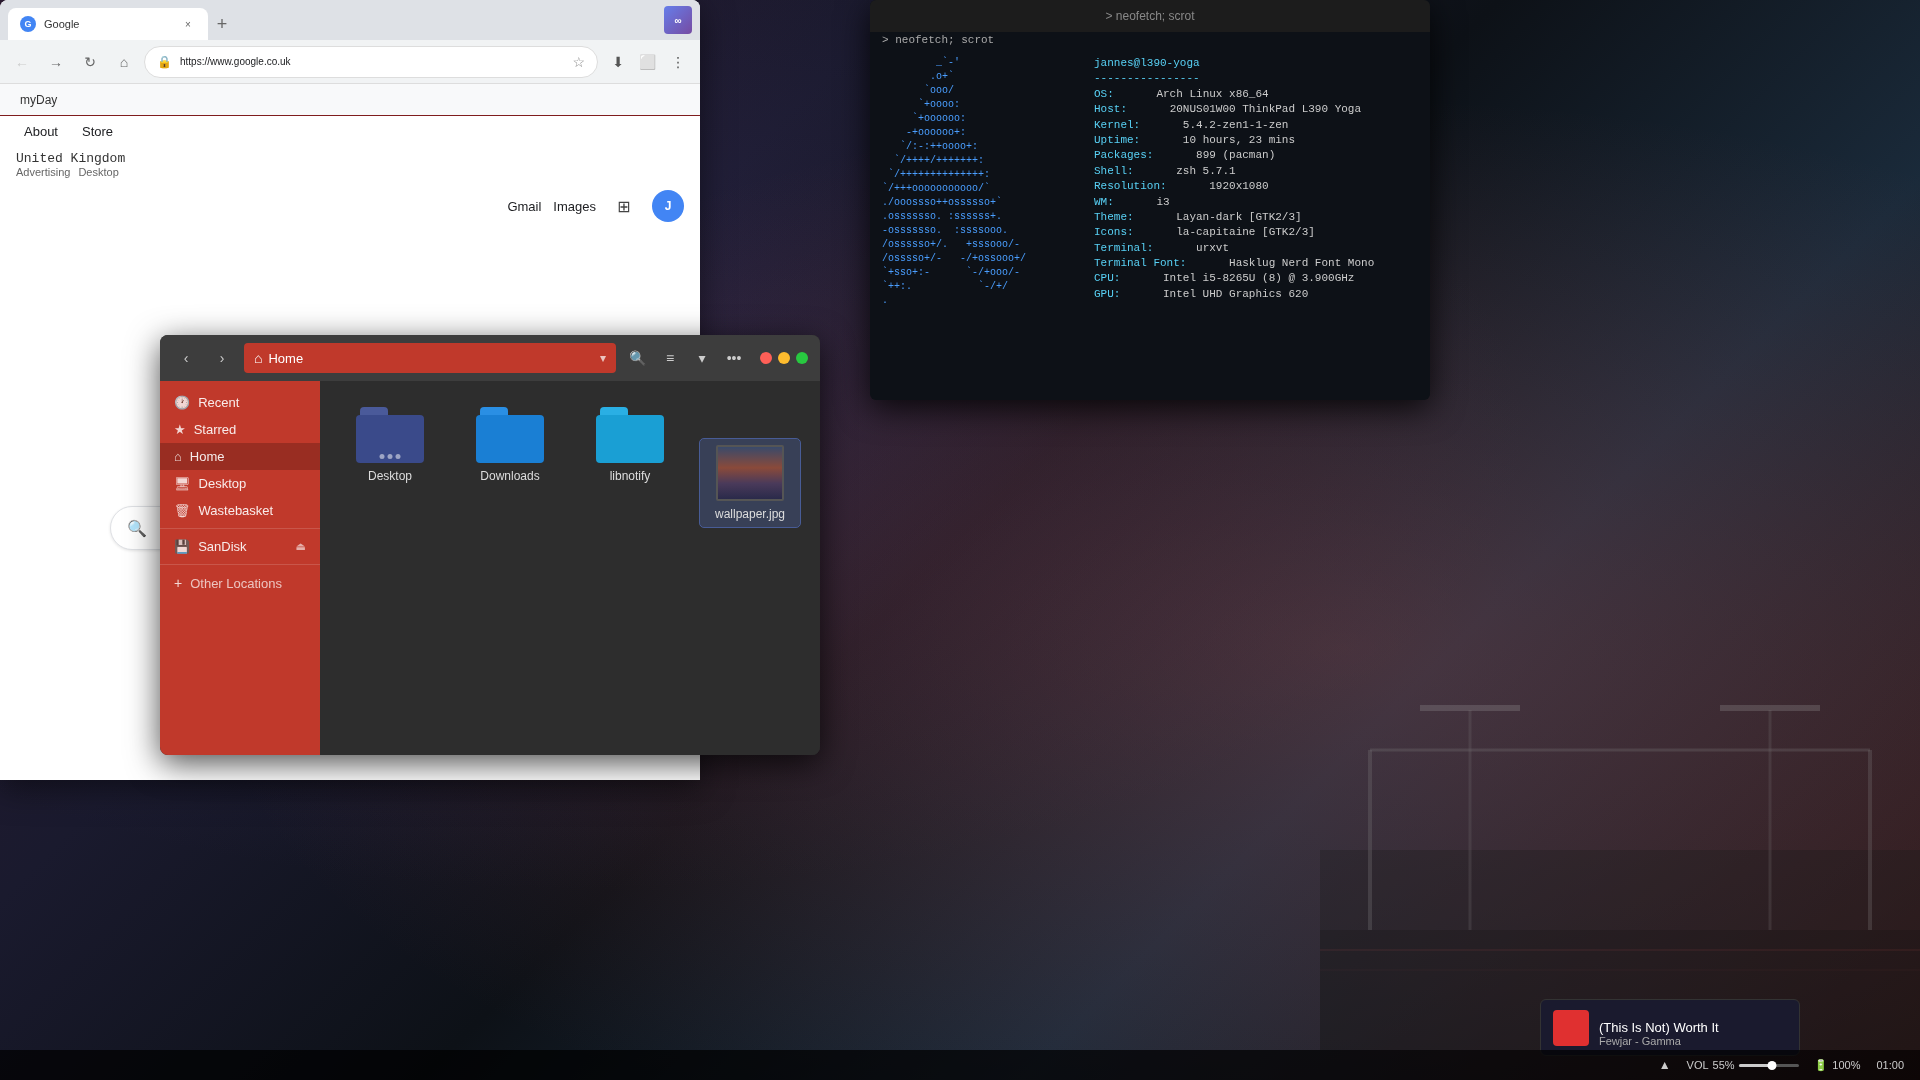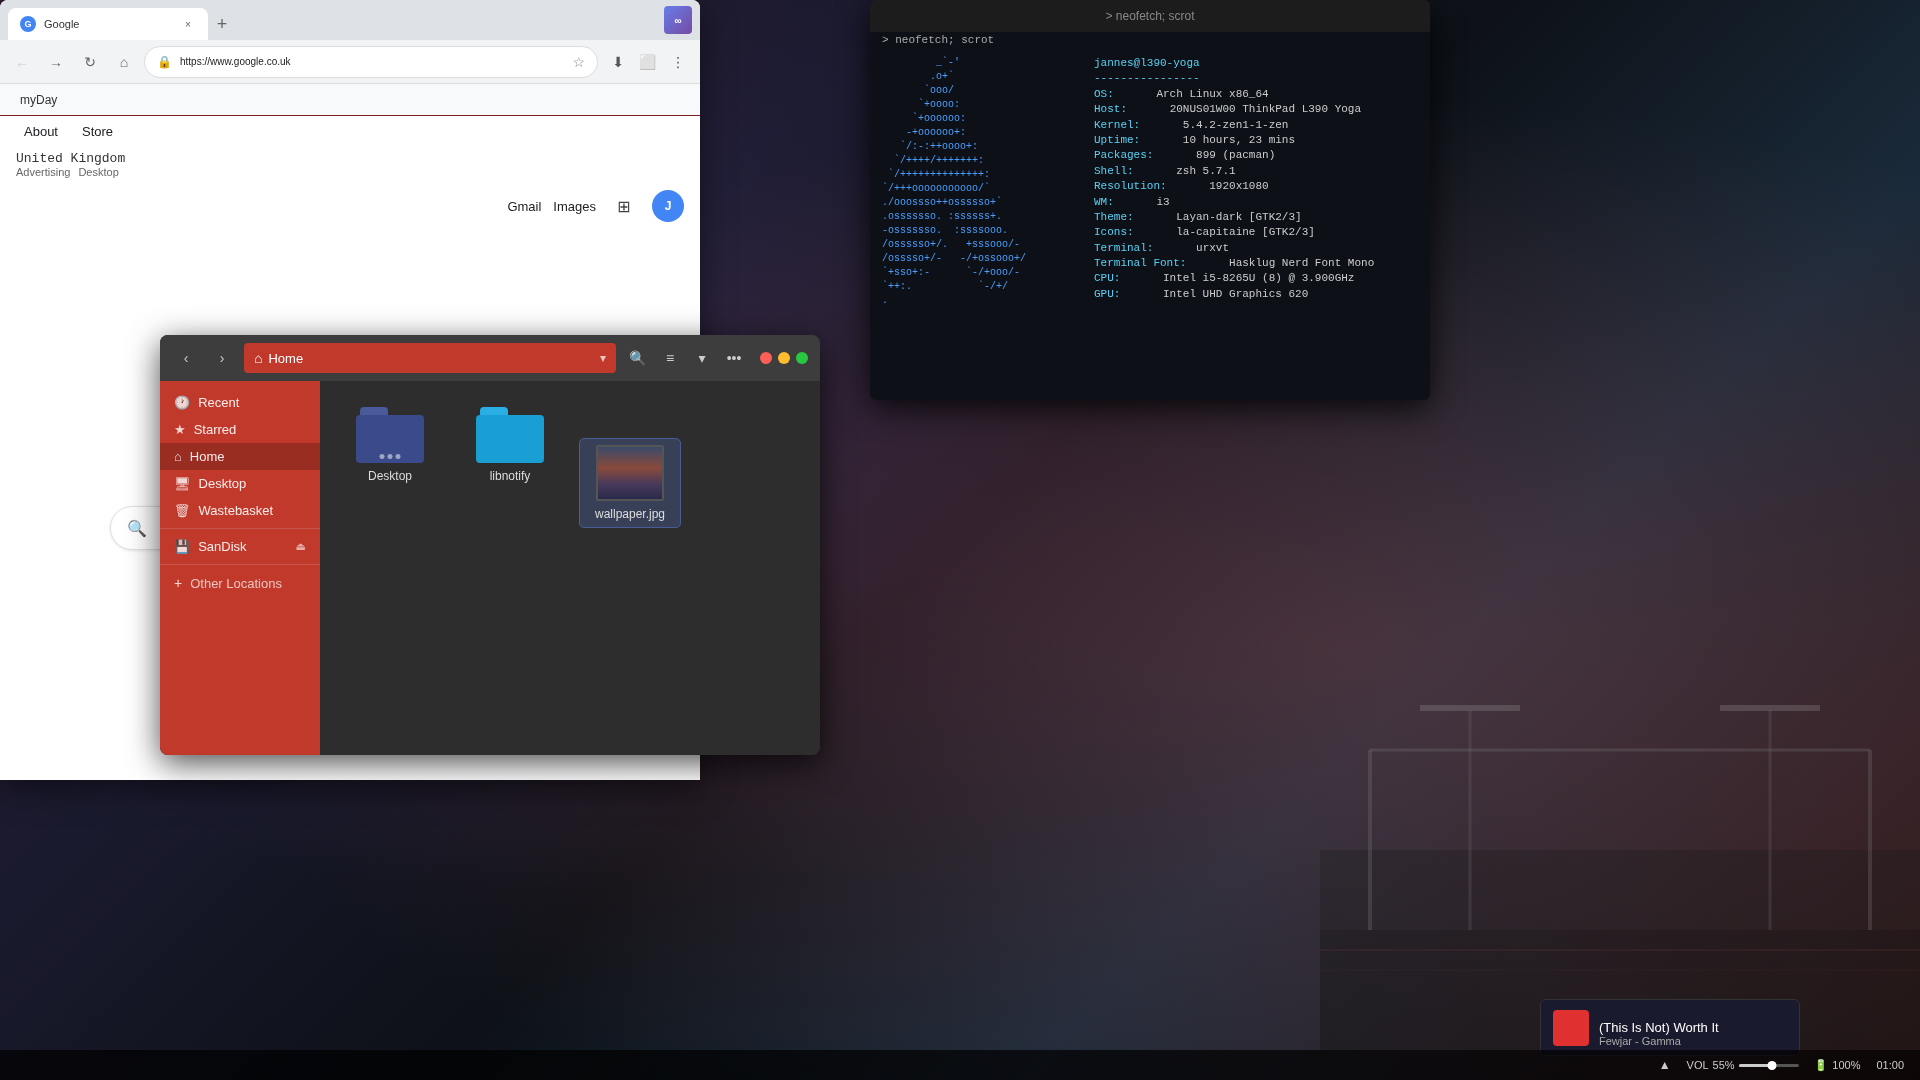--- a/index.html
+++ b/index.html
@@ -888,20 +888,27 @@
             <div class="fm-folder-inner">
               <div class="fm-folder-dot"></div>
               <div class="fm-folder-dot"></div>
               <div class="fm-folder-dot"></div>
             </div>
           </div>
         </div>
         <span class="fm-item-name">Desktop</span>
       </div>
 
+      <div class="fm-item">
+        <div class="fm-folder-icon fm-folder-blue">
+          <div class="fm-folder-tab"></div>
+          <div class="fm-folder-back"></div>
+        </div>
+        <span class="fm-item-name">Downloads</span>
+      </div>
 
       <div class="fm-item">
         <div class="fm-folder-icon fm-folder-cyan">
           <div class="fm-folder-tab"></div>
           <div class="fm-folder-back"></div>
         </div>
         <span class="fm-item-name">libnotify</span>
       </div>
 
       <div class="fm-item selected">

